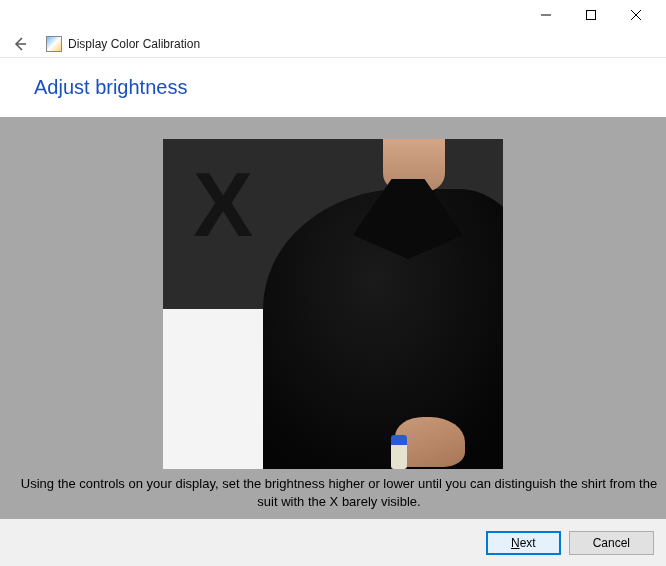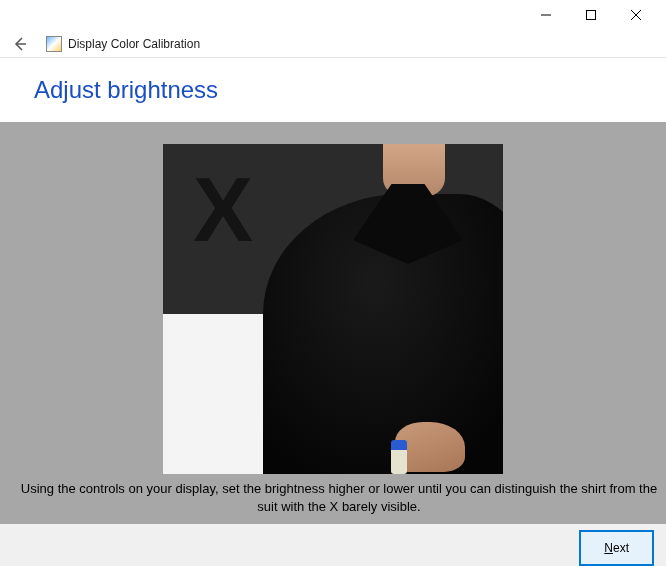--- a/index.html
+++ b/index.html
@@ -43,21 +43,21 @@
     width: 16px; height: 16px;
     margin-left: 14px; margin-right: 6px;
     background: linear-gradient(135deg,#6fb7ff 0%, #ffffff 50%, #ffd26f 100%);
     border: 1px solid #888;
   }
   .app-title {
     font-size: 12px;
     color: #222;
   }
   .page-title {
-    font-size: 24px;
+    font-size: 20px;
     color: #1a4fc2;
     padding: 18px 0 18px 34px;
     font-weight: 400;
   }
   .content-area {
     background: #a7a7a7;
     width: 100%;
     height: 402px;
     position: relative;
     display: flex;
@@ -142,21 +142,21 @@
     height: 48px;
     background: #f0f0f0;
     display: flex;
     justify-content: flex-end;
     align-items: center;
     padding-right: 12px;
     gap: 8px;
   }
   .btn {
     min-width: 72px;
-    height: 36px;
+    height: 24px;
     font-size: 12px;
     font-family: inherit;
     border: 1px solid #adadad;
     background: #e1e1e1;
     padding: 0 23px;
     cursor: pointer;
   }
   .btn.primary {
     border: 2px solid #0078d7;
     background: #e5f1fb;
@@ -207,13 +207,14 @@
     <div class="neck"></div>
     <div class="collar"></div>
     <div class="hand"></div>
     <div class="marker"></div>
   </div>
   <div class="instruction">Using the controls on your display, set the brightness higher or lower until you can distinguish the shirt from the suit with the X barely visible.</div>
 </div>
 
 <div class="footer">
   <button class="btn primary"><span class="mn">N</span><span>ext</span></button>
+  <button class="btn">Cancel</button>
 </div>
 
 </body></html>

